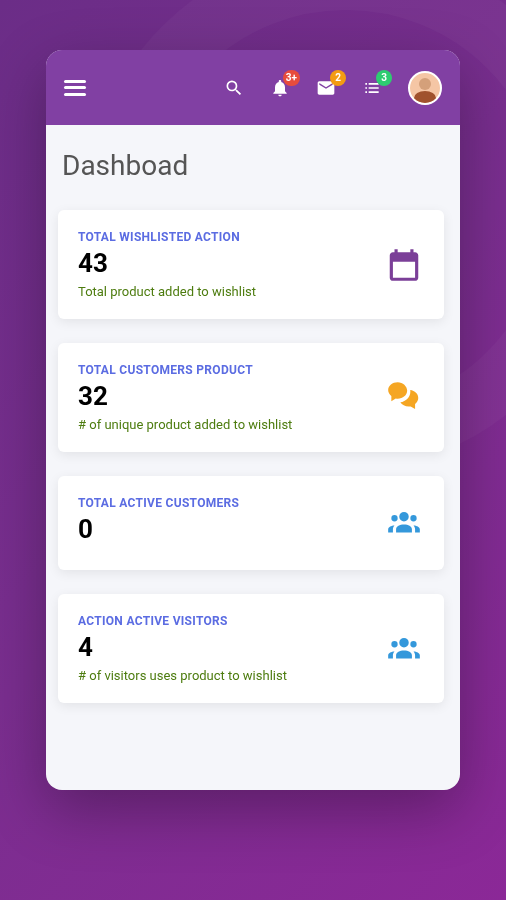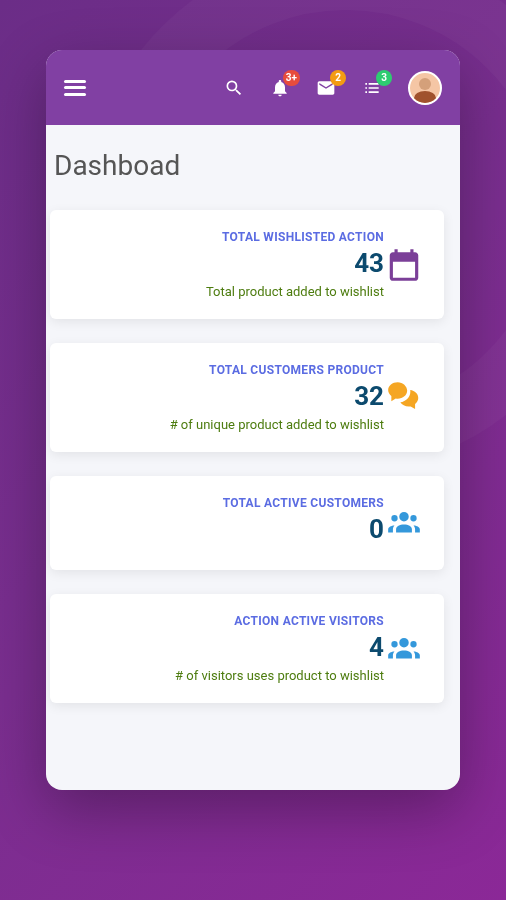--- a/index.html
+++ b/index.html
@@ -120,55 +120,54 @@
       position: absolute;
       bottom: -2px;
       left: 50%;
       transform: translateX(-50%);
       width: 22px;
       height: 14px;
       background: #a0522d;
       border-radius: 50% 50% 0 0;
     }
     .content {
-      padding: 16px 16px 0 4px;
+      padding: 16px 16px 0 12px;
       height: calc(100% - 75px);
       overflow-y: auto;
     }
     .page-title {
       font-size: 28px;
       font-weight: 400;
       color: #555;
       margin: 8px 0 28px 4px;
     }
     .card {
       background: #fff;
       border-radius: 6px;
       padding: 20px;
       margin-bottom: 24px;
       box-shadow: 0 3px 12px rgba(0,0,0,0.08);
       display: flex;
       justify-content: space-between;
       align-items: center;
-      text-align: right;
     }
     .card-left {
       flex: 1;
     }
     .card-label {
       font-size: 12px;
       font-weight: 700;
       color: #5b6ce2;
       letter-spacing: 0.3px;
       margin-bottom: 4px;
     }
     .card-value {
       font-size: 26px;
       font-weight: 700;
-      color: #0c4a6e;
+      color: #000000;
       margin-bottom: 6px;
     }
     .card-desc {
       font-size: 13px;
       color: #4d7c0f;
     }
     .card-icon {
       width: 40px;
       height: 40px;
       display: flex;

